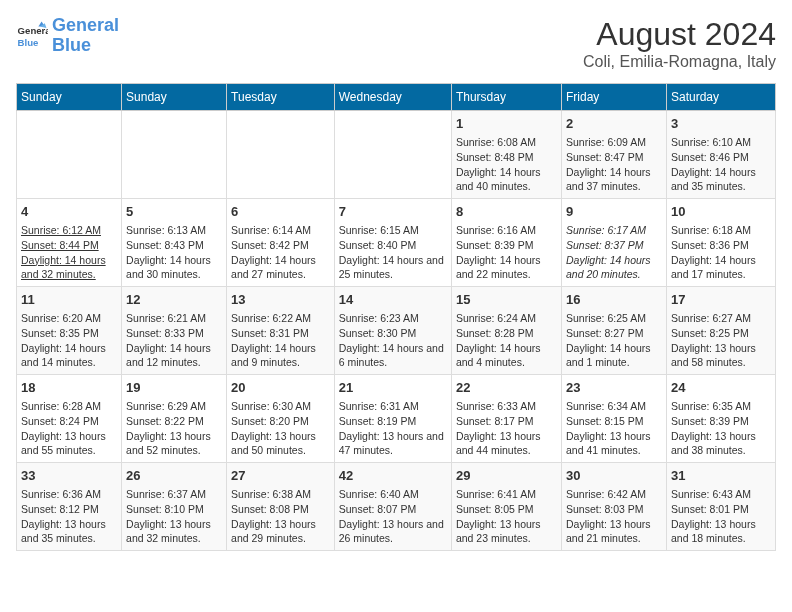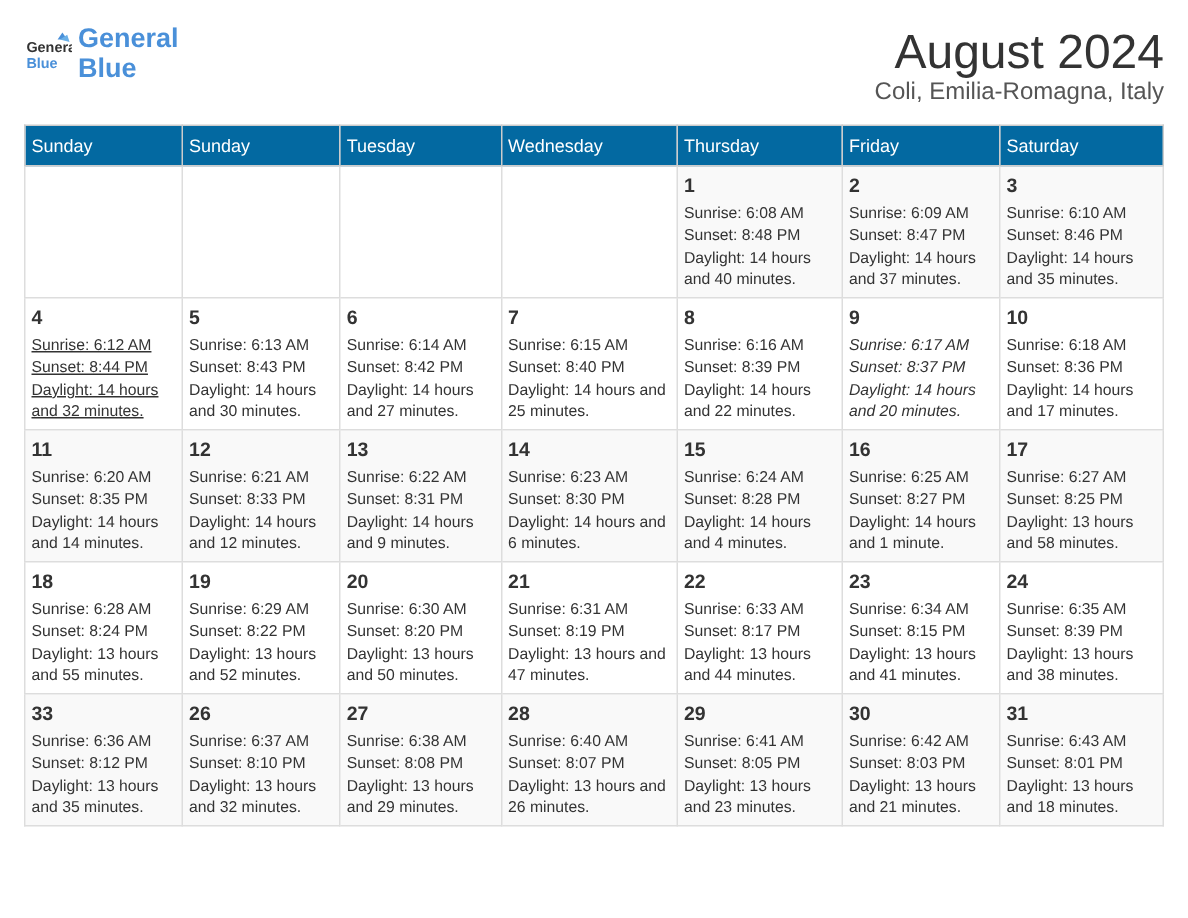--- a/index.html
+++ b/index.html
@@ -295,21 +295,21 @@
 Sunset: 8:10 PM
 Daylight: 13 hours and 32 minutes.</div>
         </td>
         <td>
           <span class="day-number">27</span>
           <div class="day-info" style="white-space: pre-line;">Sunrise: 6:38 AM
 Sunset: 8:08 PM
 Daylight: 13 hours and 29 minutes.</div>
         </td>
         <td>
-          <span class="day-number">28</span>
+          <span class="day-number">42</span>
           <div class="day-info" style="white-space: pre-line;">Sunrise: 6:40 AM
 Sunset: 8:07 PM
 Daylight: 13 hours and 26 minutes.</div>
         </td>
         <td>
           <span class="day-number">29</span>
           <div class="day-info" style="white-space: pre-line;">Sunrise: 6:41 AM
 Sunset: 8:05 PM
 Daylight: 13 hours and 23 minutes.</div>
         </td>

